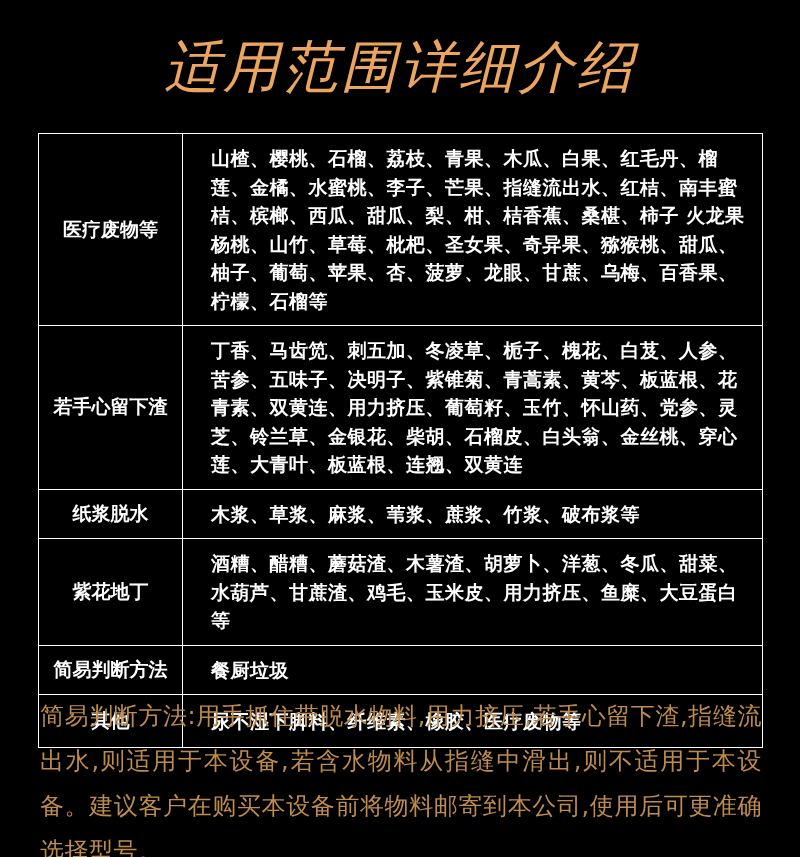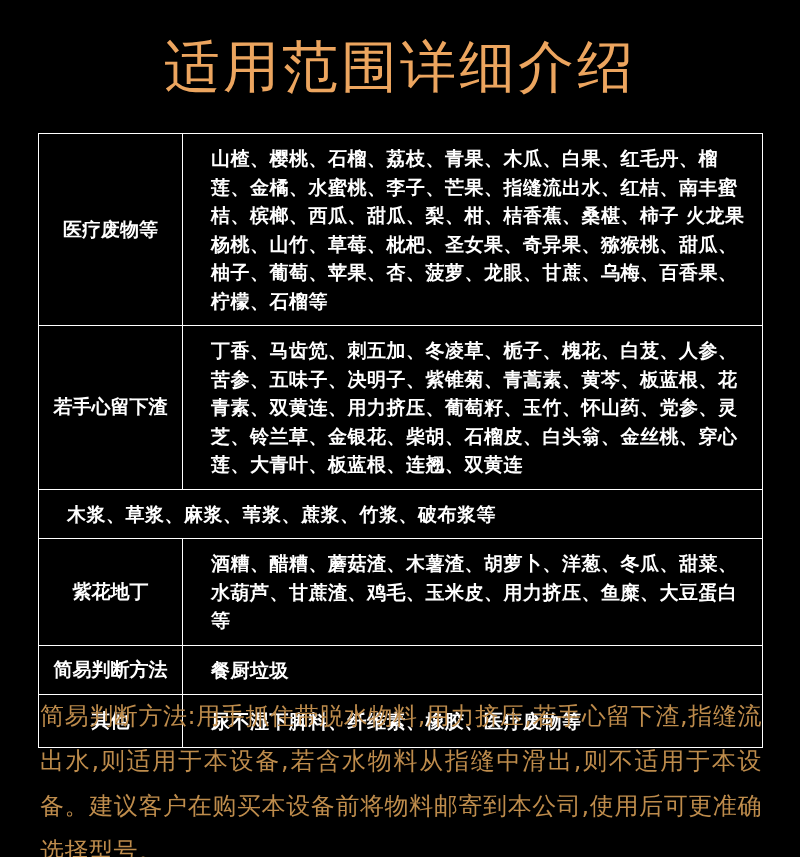--- a/index.html
+++ b/index.html
@@ -13,20 +13,21 @@
   html,body{background:var(--background);}
   body{
     width:800px;height:857px;position:relative;overflow:hidden;
     font-family:"DejaVu Sans",sans-serif;
   }
   .page-title{
     position:absolute;top:30px;left:0;width:100%;
     text-align:center;
     font-size:56px;font-weight:500;letter-spacing:3px;
     color:var(--title-text);
+    font-style:italic;
   }
   .scope-table{
     position:absolute;left:38px;top:133px;width:725px;
     border:1px solid var(--table-border);
     color:var(--table-text);
   }
   .t-row{
     display:flex;align-items:stretch;
     border-bottom:1px solid var(--table-border);
   }
@@ -74,20 +75,21 @@
         <span>山楂、樱桃、石榴、荔枝、青果、木瓜、白果、红毛丹、榴莲、金橘、水蜜桃、李子、芒果、指缝流出水、红桔、南丰蜜桔、槟榔、西瓜、甜瓜、梨、柑、桔香蕉、桑椹、柿子 火龙果 杨桃、山竹、草莓、枇杷、圣女果、奇异果、猕猴桃、甜瓜、柚子、葡萄、苹果、杏、菠萝、龙眼、甘蔗、乌梅、百香果、柠檬、石榴等</span>
       </div>
   </div>
   <div class="t-row">
     <div class="label-cell">若手心留下渣</div>
     <div class="content-cell">
         <span>丁香、马齿笕、刺五加、冬凌草、栀子、槐花、白芨、人参、苦参、五味子、决明子、紫锥菊、青蒿素、黄芩、板蓝根、花青素、双黄连、用力挤压、葡萄籽、玉竹、怀山药、党参、灵芝、铃兰草、金银花、柴胡、石榴皮、白头翁、金丝桃、穿心莲、大青叶、板蓝根、连翘、双黄连</span>
       </div>
   </div>
   <div class="t-row">
+    <div class="label-cell">纸浆脱水</div>
     <div class="content-cell">
         <span>木浆、草浆、麻浆、苇浆、蔗浆、竹浆、破布浆等</span>
       </div>
   </div>
   <div class="t-row">
     <div class="label-cell">紫花地丁</div>
     <div class="content-cell">
         <span>酒糟、醋糟、蘑菇渣、木薯渣、胡萝卜、洋葱、冬瓜、甜菜、水葫芦、甘蔗渣、鸡毛、玉米皮、用力挤压、鱼糜、大豆蛋白等</span>
       </div>
   </div>

